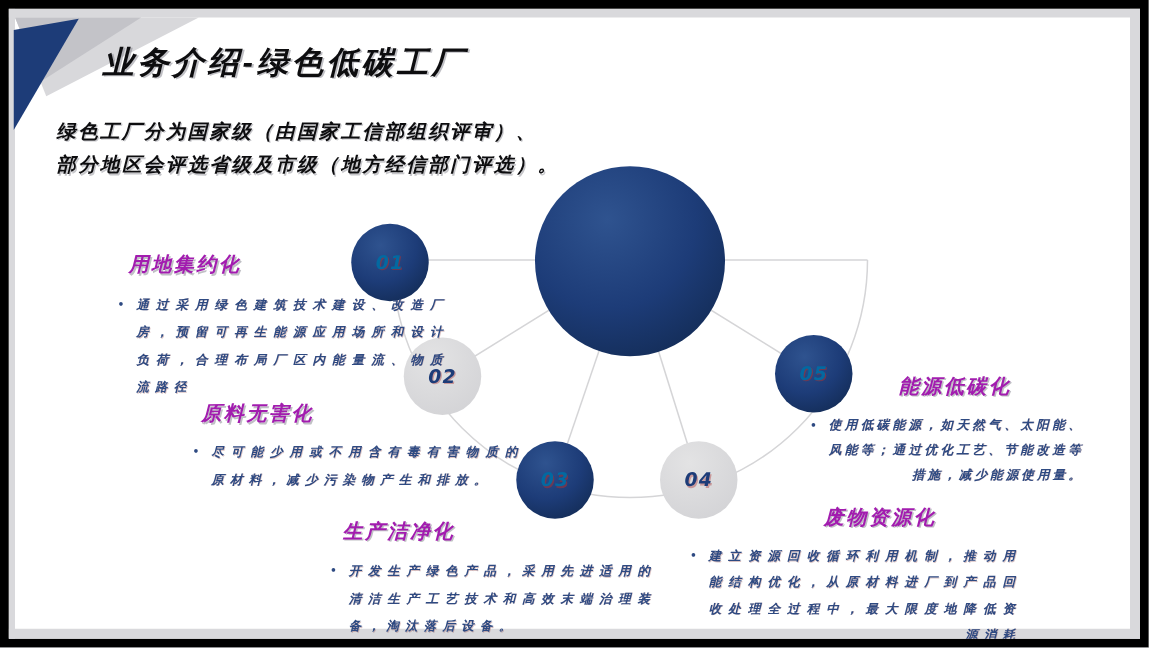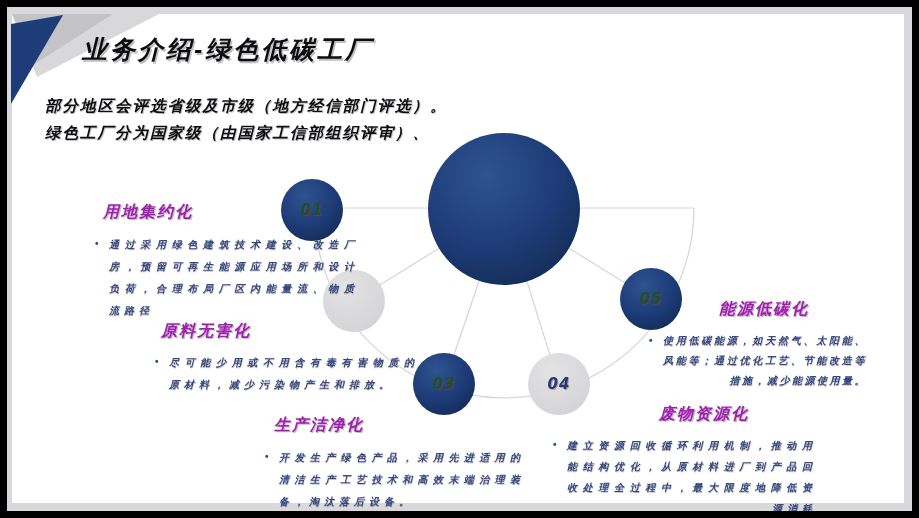--- a/index.html
+++ b/index.html
@@ -22,21 +22,21 @@
   .logo .company{margin-top:2px;font-size:15px;font-weight:bold;color:#1a5aa8;letter-spacing:5px;}
 
   .diagram{position:absolute;left:0;top:0;z-index:2;}
 
   .hub-label{position:absolute;left:409px;top:188px;width:176px;text-align:center;z-index:3;
              color:#fff;font-size:20px;font-weight:bold;font-style:italic;letter-spacing:2px;
              text-shadow:1.5px 1.5px 1px rgba(0,0,0,.45);}
   .num{position:absolute;width:62px;height:62px;display:flex;align-items:center;justify-content:center;
        z-index:3;font-family:"DejaVu Sans",sans-serif;font-style:italic;font-weight:bold;
        font-size:15px;letter-spacing:1px;}
-  .num.navy{color:#14532d;text-shadow:1px 1px 0 rgba(170,50,50,.55);}
+  .num.navy{color:#0369a1;text-shadow:1px 1px 0 rgba(170,50,50,.55);}
   .num.gray{color:#1d3c78;text-shadow:1px 1px 0 rgba(170,50,50,.4);}
 
   .node-title{position:absolute;z-index:4;font-size:16px;font-weight:bold;font-style:italic;color:#a21caf;
               letter-spacing:2px;text-shadow:1.2px 1.2px 0 rgba(130,130,140,.5);}
   .node-title.centered{text-align:center;}
   .node-desc{position:absolute;z-index:4;font-size:10px;font-weight:bold;font-style:italic;color:#2e4a82;
              letter-spacing:5px;line-height:22px;text-align:justify;
              text-shadow:.5px .5px 0 rgba(150,80,80,.35);}
   .node-desc.lastright{text-align-last:right;}
   .node-desc.tight{letter-spacing:2.5px;line-height:20px;}
@@ -53,22 +53,22 @@
   <div class="edge bottom"></div>
 
   <svg class="corner-deco" width="170" height="115">
     <polygon points="5,7 152,7 30,70" fill="#d8d8db"></polygon>
     <polygon points="5,7 106,7 26,58" fill="#c3c3c8"></polygon>
     <polygon points="4,17 56,8 4,97" fill="#1d3c78"></polygon>
   </svg>
 
   <div class="title">业务介绍-绿色低碳工厂</div>
   <div class="intro">
+    <div>绿色工厂分为国家级（由国家工信部组织评审）、</div>
     <div>部分地区会评选省级及市级（地方经信部门评选）。</div>
-    <div>绿色工厂分为国家级（由国家工信部组织评审）、</div>
   </div>
 
 
   <svg class="diagram" width="919" height="518">
     <defs>
       <radialGradient id="gnavy" cx="38%" cy="28%" r="85%">
         <stop offset="0%" stop-color="#2f538f"></stop>
         <stop offset="55%" stop-color="#1d3c78"></stop>
         <stop offset="100%" stop-color="#122a52"></stop>
       </radialGradient>
@@ -92,20 +92,21 @@
     <circle cx="347" cy="294" r="31" fill="url(#ggray)"></circle>
     <circle cx="437" cy="377" r="31" fill="url(#gnavy)"></circle>
     <circle cx="552" cy="377" r="31" fill="url(#ggray)"></circle>
     <circle cx="644" cy="292" r="31" fill="url(#gnavy)"></circle>
 
     <circle cx="497" cy="202" r="76" fill="url(#gnavy)"></circle>
   </svg>
 
 
   <div class="num navy" style="left:274px;top:172px;">01</div>
+  <div class="num gray" style="left:316px;top:263px;">02</div>
   <div class="num navy" style="left:406px;top:346px;">03</div>
   <div class="num gray" style="left:521px;top:346px;">04</div>
   <div class="num navy" style="left:613px;top:261px;">05</div>
 
   <div class="node-title" style="left:96px;top:195px;">用地集约化</div>
   <span class="bullet" style="left:88px;top:231px;">•</span>
   <div class="node-desc" style="left:102px;top:227px;width:250px;">通过采用绿色建筑技术建设、改造厂房，预留可再生能源应用场所和设计负荷，合理布局厂区内能量流、物质流路径</div>
 
   <div class="node-title" style="left:154px;top:314px;">原料无害化</div>
   <span class="bullet" style="left:148px;top:349px;">•</span>

